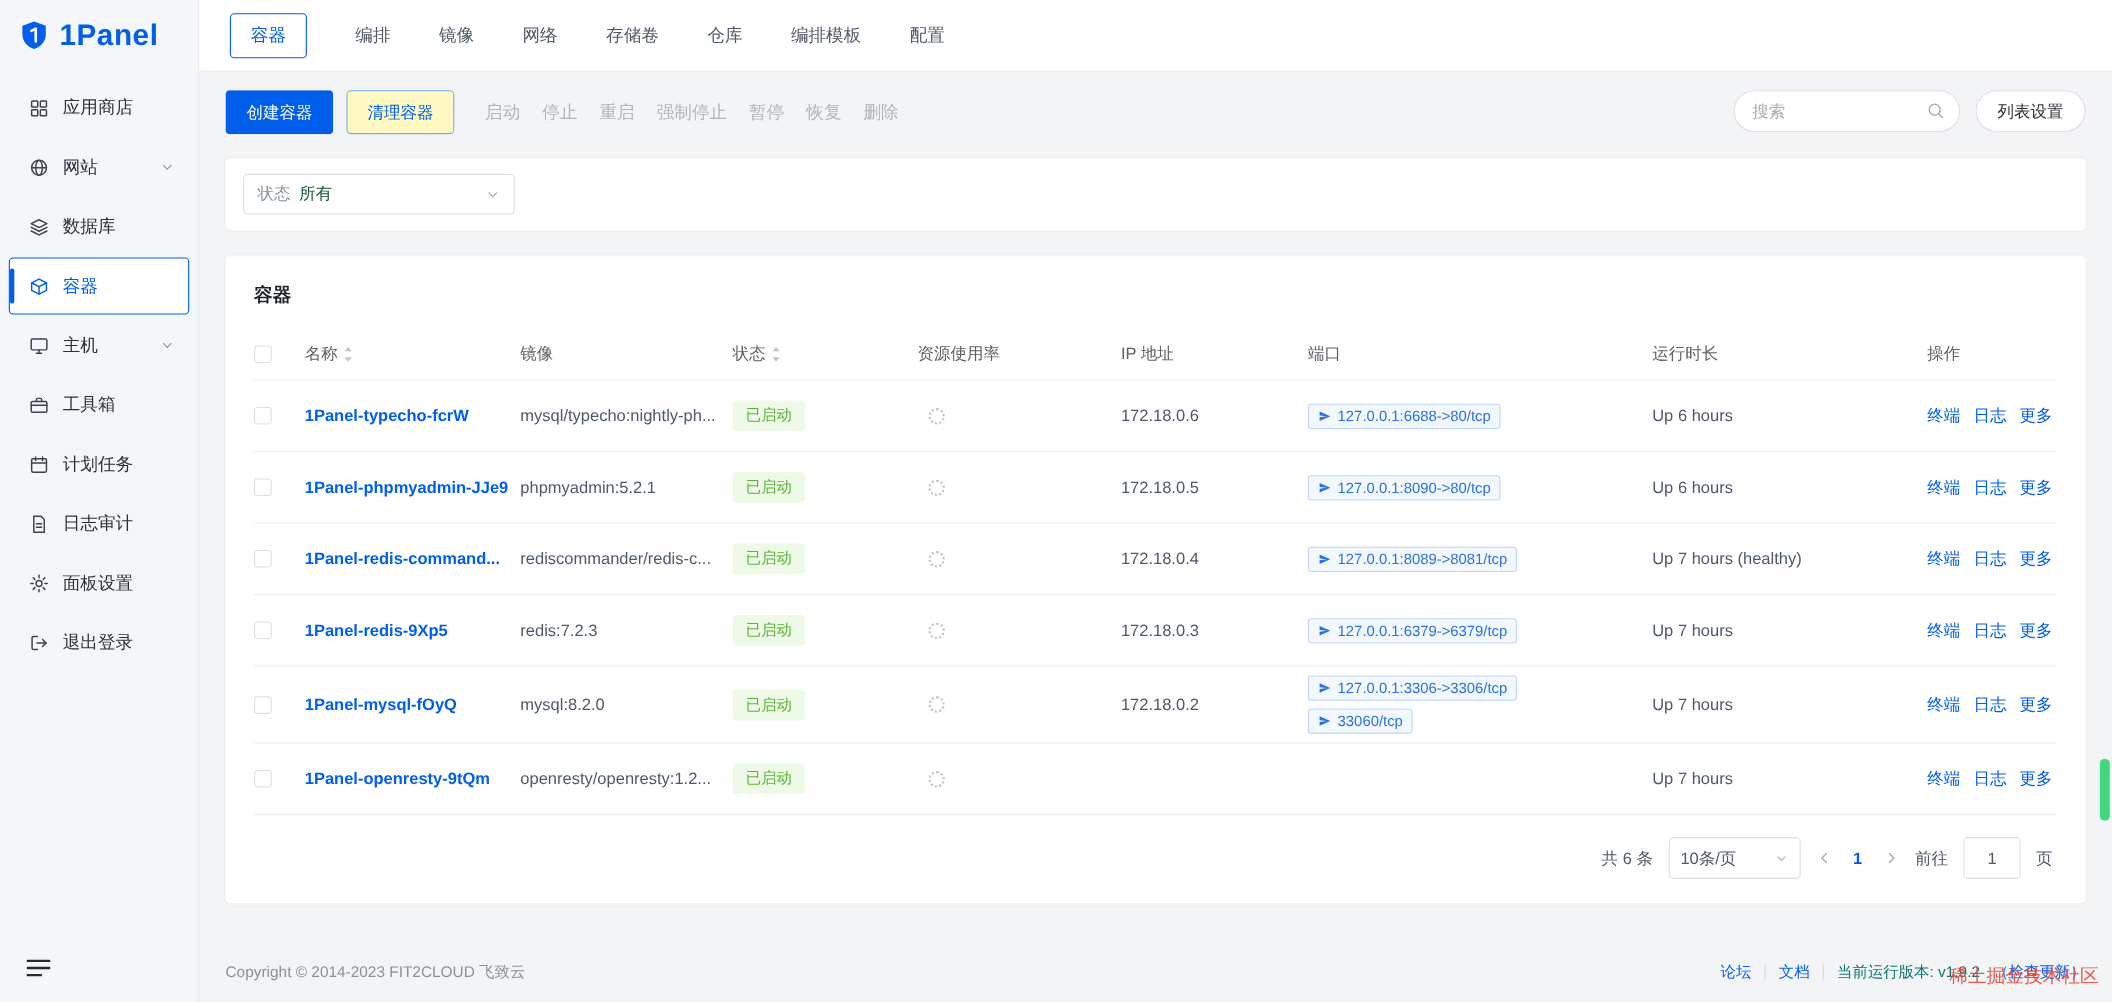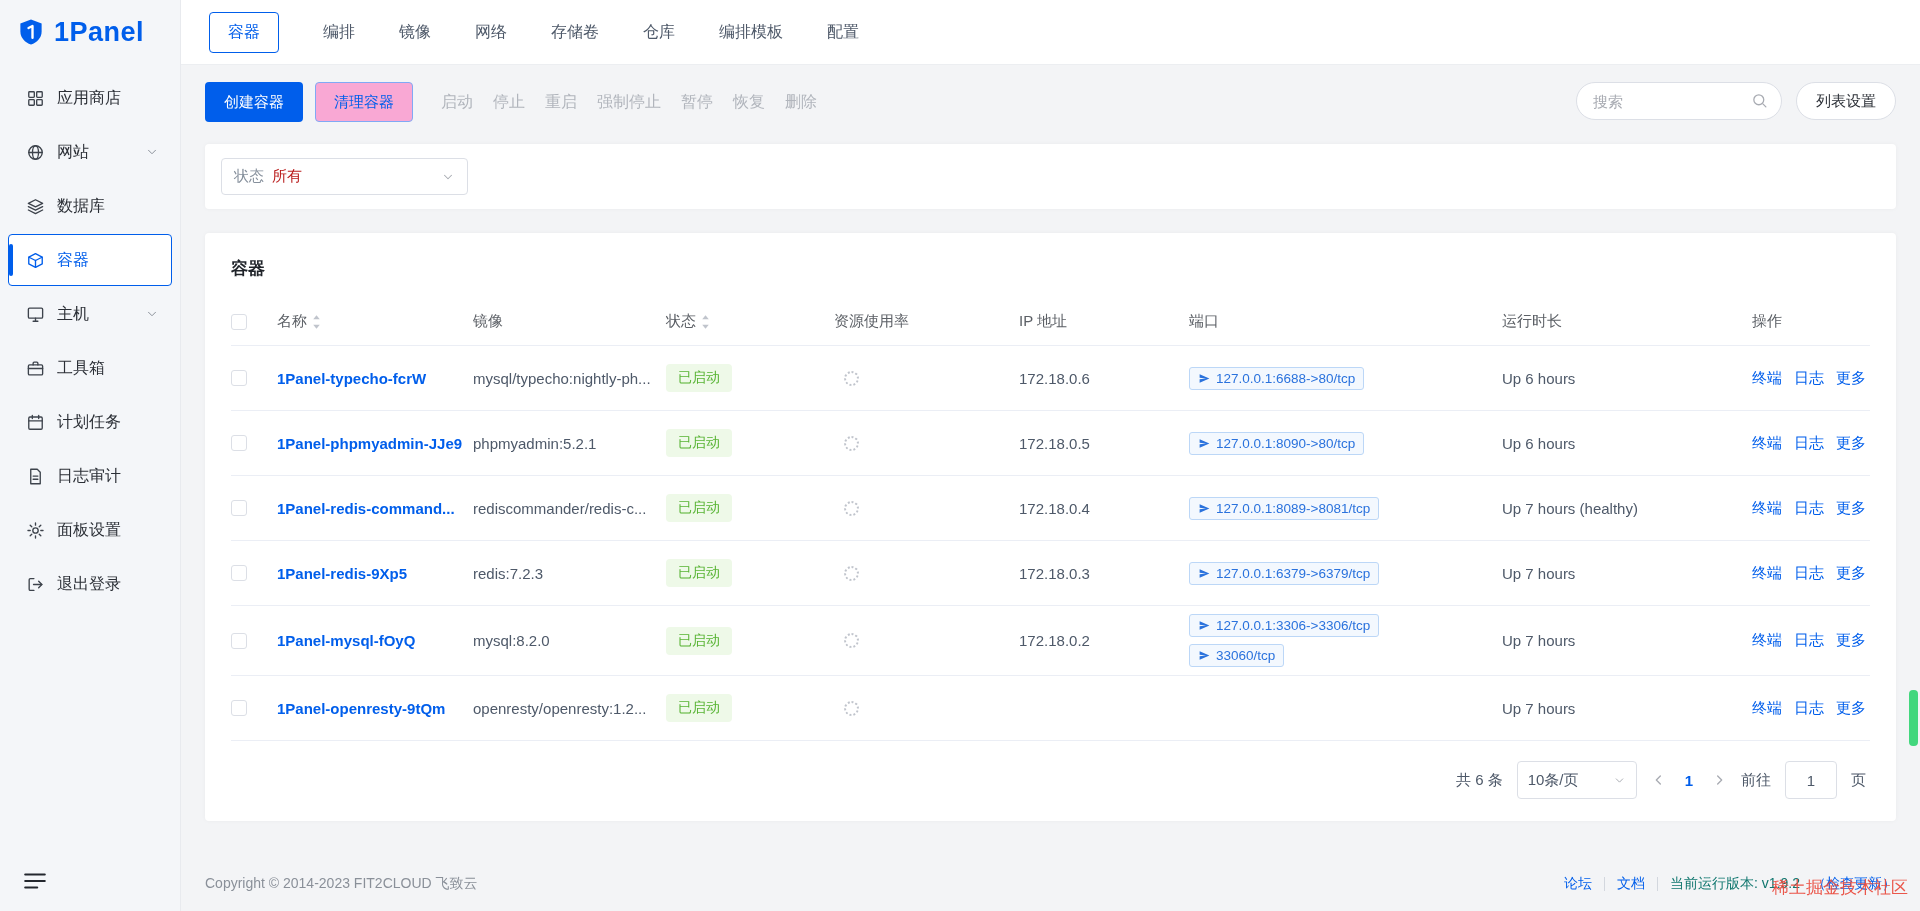--- a/index.html
+++ b/index.html
@@ -29,35 +29,35 @@
   .tabsbar{height:64px;background:#fff;display:flex;align-items:center;gap:44px;padding:0 28px;flex-shrink:0;box-shadow:0 1px 0 #eceef1}
   .tab{font-size:16px;color:#4e5969;cursor:pointer;padding:9px 0;border-radius:4px;white-space:nowrap}
   .tab.active{color:#005eeb;border:1px solid #005eeb;background:#fff;padding:9px 18px}
 
   .page-body{flex:1;display:flex;flex-direction:column;padding:0 24px;min-height:0}
 
   
   .toolbar{margin-top:18px;display:flex;align-items:flex-start;gap:12px}
   .btn{height:40px;padding:0 18px;border-radius:4px;font-size:15px;border:1px solid transparent;cursor:pointer}
   .btn-primary{background:#005eeb;color:#fff}
-  .btn-outline{background:#f9a8d4;color:#005eeb;border-color:#80a9f5}
+  .btn-outline{background:#fef9c3;color:#005eeb;border-color:#80a9f5}
   .action-group{display:flex;gap:20px;margin-left:16px}
   .btn-disabled{color:#b1b5bc;background:none;border:none;font-size:16px;height:40px;cursor:not-allowed;white-space:nowrap}
   .toolbar-right{margin-left:auto;display:flex;align-items:center;gap:14px}
   .search-box{position:relative;width:206px}
   .search-box input{width:100%;height:38px;border:1px solid #dcdfe6;border-radius:19px;padding:0 40px 0 16px;font-size:15px;color:#303133;background:#fff;outline:none}
   .search-box input::placeholder{color:#a8abb2}
   .search-icon{position:absolute;right:14px;top:10px;width:17px;height:17px;color:#a8abb2;cursor:pointer}
   .btn-plain{background:#fff;border:1px solid #dcdfe6;border-radius:19px;color:#2b2f36;font-size:15px;height:38px;padding:0 19px;cursor:pointer}
 
   
   .filter-card{margin-top:22px;background:#fff;border-radius:4px;padding:14px 16px;box-shadow:0 0 4px rgba(0,0,0,.04)}
   .select{width:247px;height:37px;border:1px solid #dcdfe6;border-radius:4px;background:#fff;display:flex;align-items:center;padding:0 12px;gap:8px;cursor:pointer}
   .select-label{color:#86909c}
-  .select-value{color:#b91c1c}
+  .select-value{color:#14532d}
   .select .chev{margin-left:auto;width:14px;height:14px;color:#a8abb2}
 
   
   .table-card{margin-top:24px;background:#fff;border-radius:4px;padding:24px 26px 6px;box-shadow:0 0 4px rgba(0,0,0,.04)}
   .card-title{font-size:17px;font-weight:bold;color:#1f2329}
   .thead,.trow{display:grid;grid-template-columns:46px 196px 193px 168px 185px 170px 313px 250px 1fr;align-items:center}
   .thead{margin-top:18px;height:48px;color:#5c6066;font-size:15px;border-bottom:1px solid #ebeef5}
   .th{display:flex;align-items:center;gap:4px}
   .sort-icon{display:inline-flex;cursor:pointer}
   .trow{min-height:65px;border-bottom:1px solid #ebeef5;font-size:15px}

